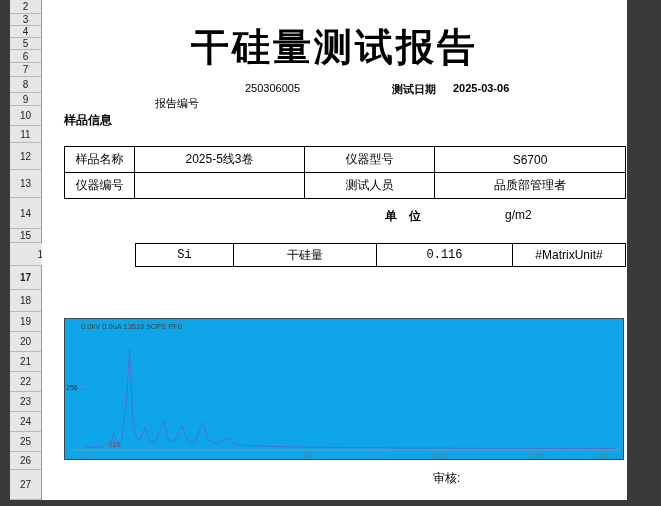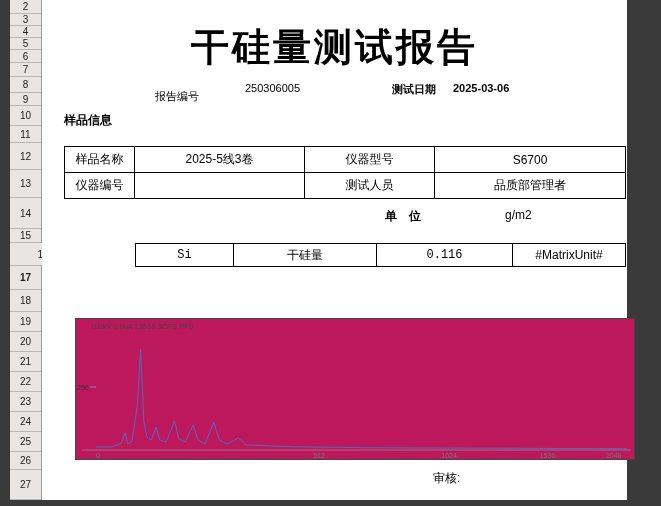--- a/index.html
+++ b/index.html
@@ -46,21 +46,21 @@
 
   #tbl1{ left:22px; top:146px; width:561px; }
   #tbl1 td{ height:26px; }
 
   #tbl2{ left:93px; top:243px; width:490px; }
   #tbl2 td{ height:23px; }
   #tbl2 .hdr-unit{ font-weight:bold; }
 
   #chartBox{
     position:absolute; left:22px; top:318px; width:560px; height:142px;
-    border:1px solid #444; background:#be185d;margin-left:11px;
+    border:1px solid #444; background:#0ea5e9;
   }
 
   .review{ position:absolute; left:391px; top:470px; font-size:12px; font-weight:normal; }
 </style>
 </head>
 <body>
 
 <div id="stage">
 
   <div id="rowHeaders">
@@ -89,21 +89,21 @@
       <div class="rowhdr" style="height: 20px;">24</div>
       <div class="rowhdr" style="height: 20px;">25</div>
       <div class="rowhdr" style="height: 18px;">26</div>
       <div class="rowhdr" style="height: 30px;">27</div>
     </div>
 
   <div id="sheet">
 
     <div class="title">干硅量测试报告</div>
 
-    <span class="lbl" style="left:113px; top:89px;">报告编号</span>
+    <span class="lbl" style="left:113px; top:96px;">报告编号</span>
     <span class="lbl" style="left:203px; top:82px;">250306005</span>
     <span class="lbl b" style="left:350px; top:82px;">测试日期</span>
     <span class="lbl b" style="left:411px; top:82px;">2025-03-06</span>
 
     <span class="lbl b" style="left:22px; top:112px; font-size:12px;">样品信息</span>
 
     <table id="tbl1">
       <colgroup>
           <col style="width:70px">
           <col style="width:170px">

